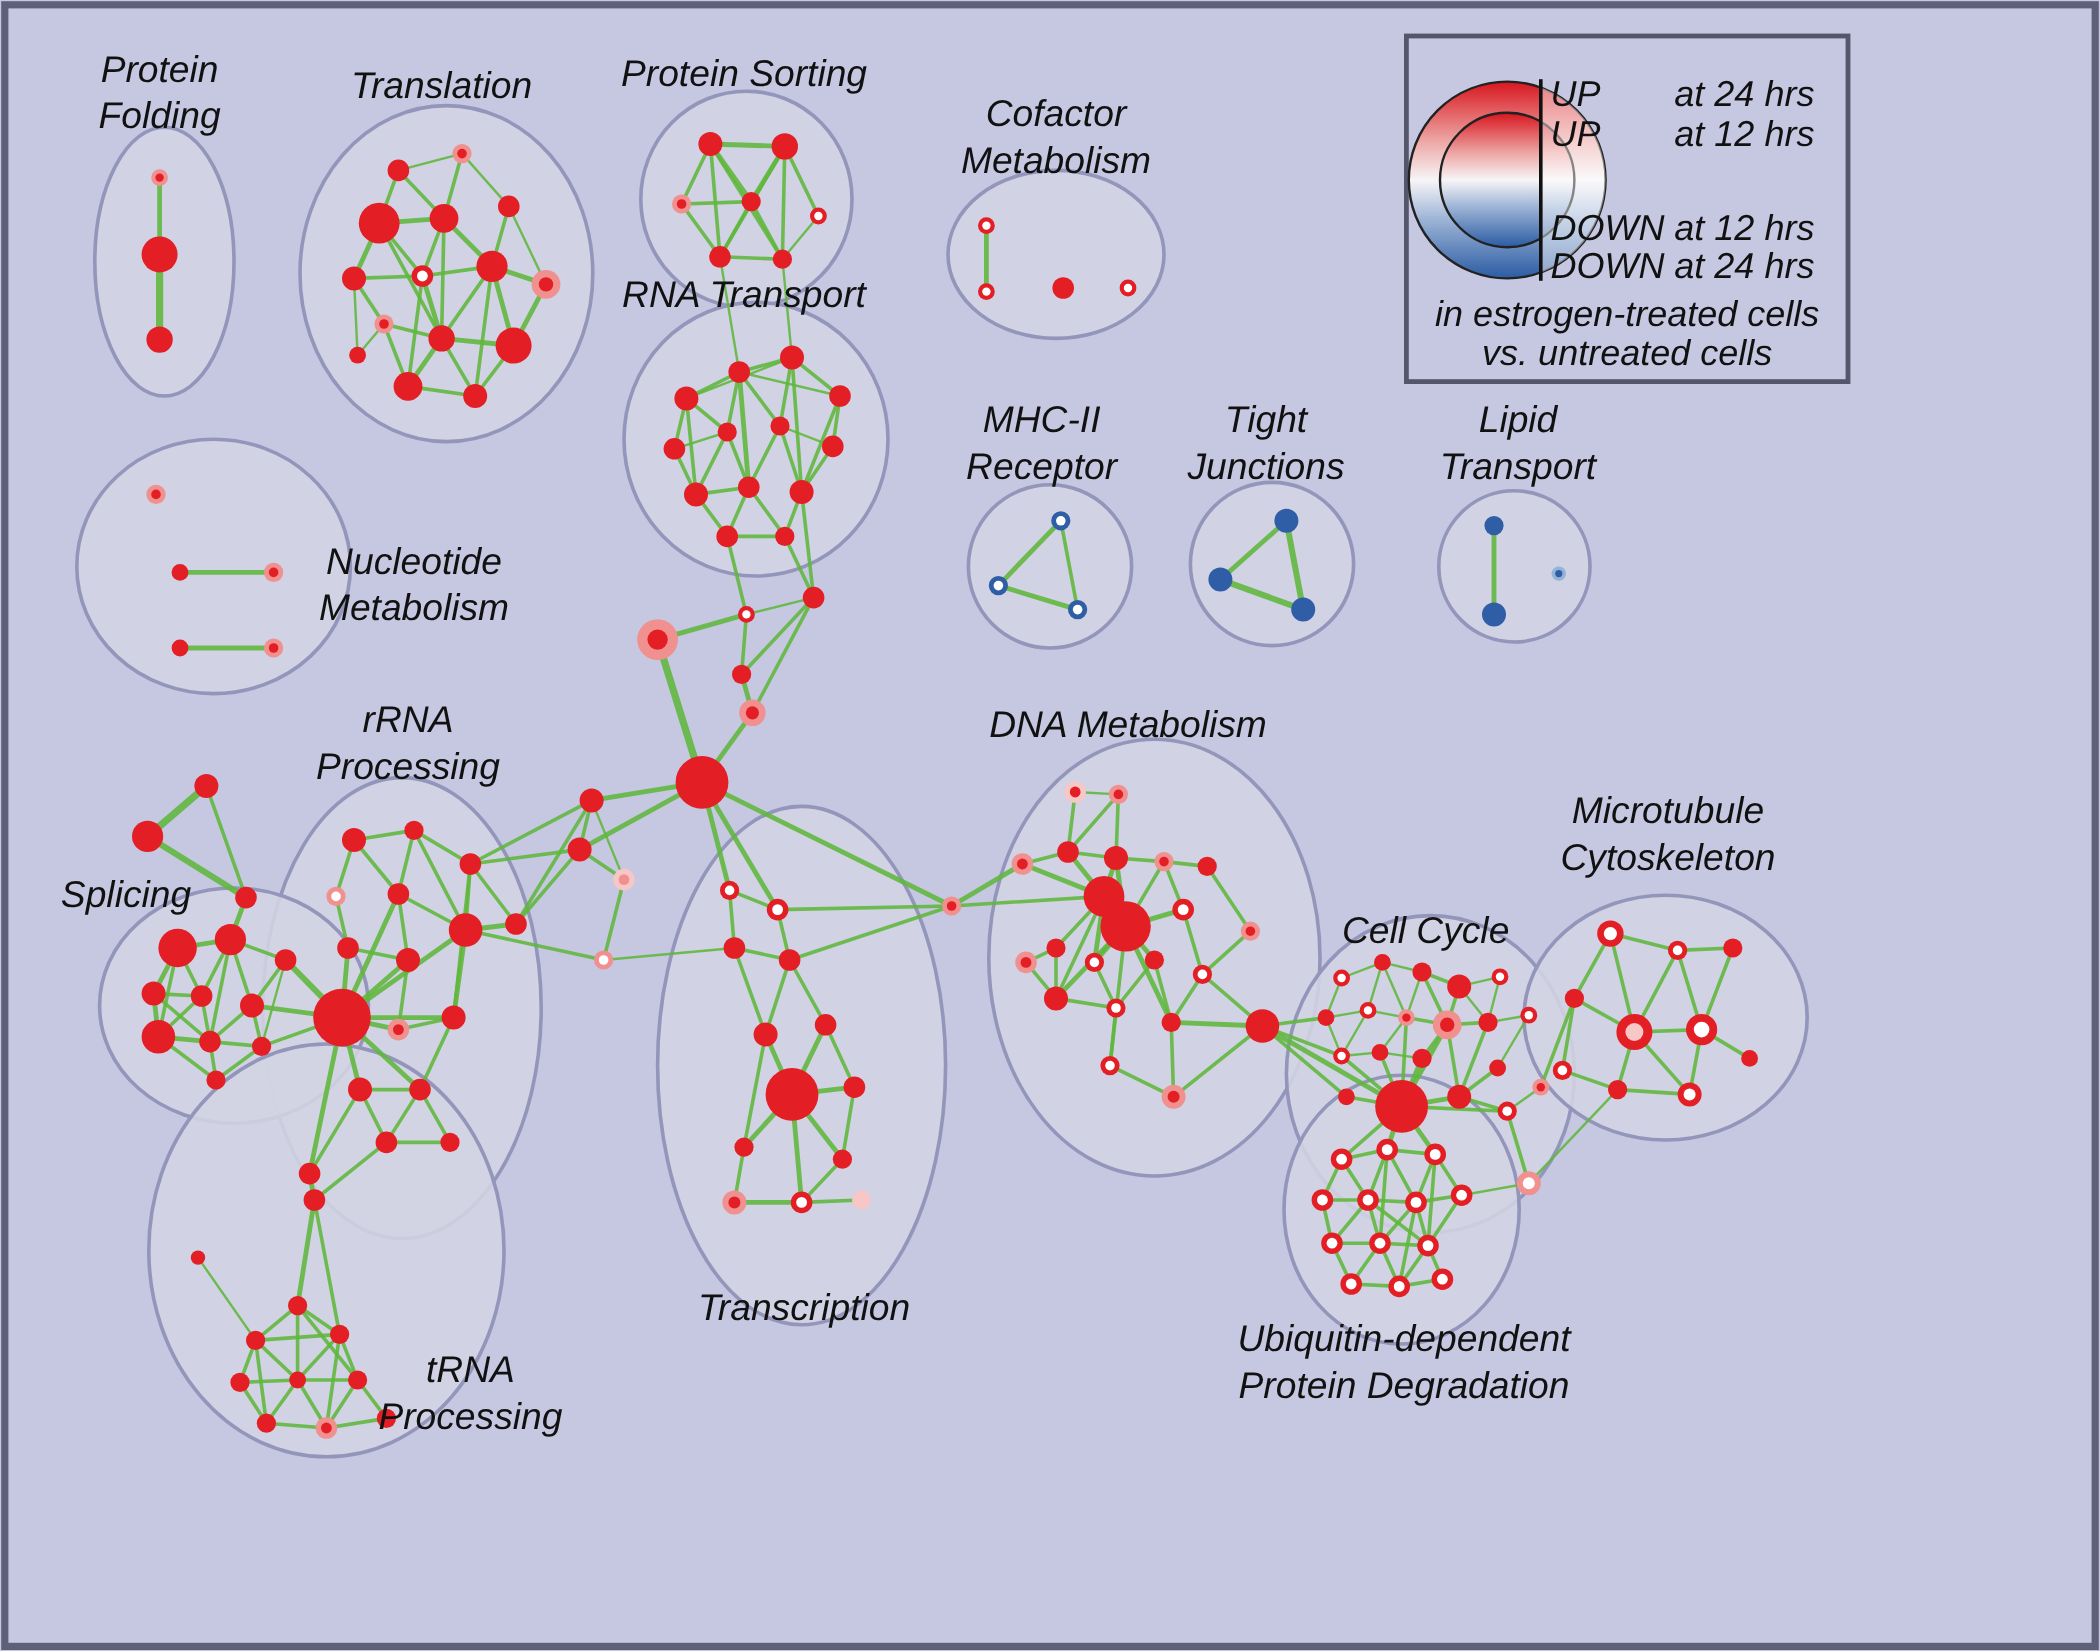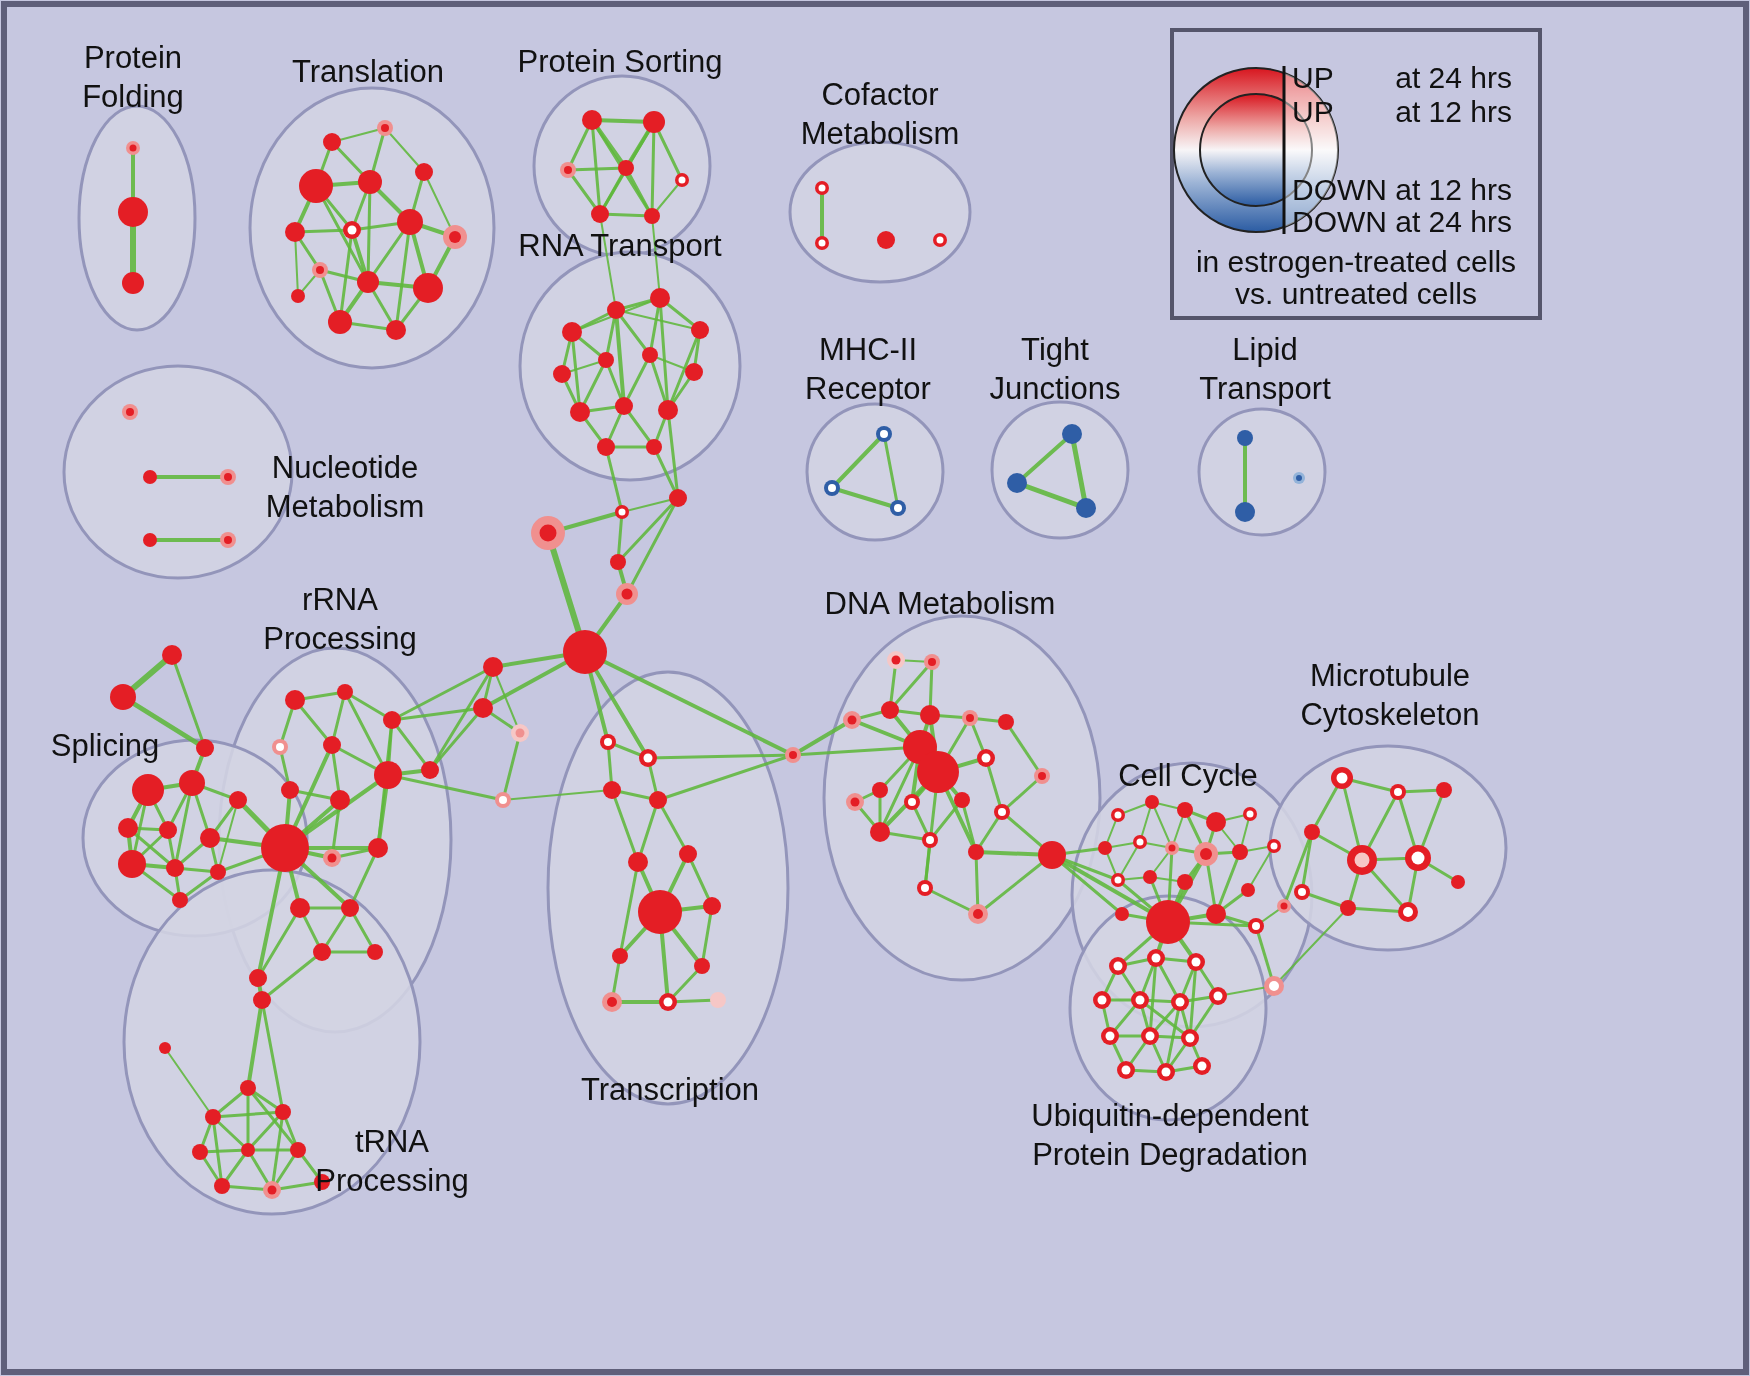--- a/index.html
+++ b/index.html
@@ -1,16 +1,16 @@
 <!DOCTYPE html>
 <html><head>
 <meta charset="utf-8">
 <style>
   html, body { margin: 0; padding: 0; background: #aeafd0; }
-  .figure-wrap { width: 1750px; height: 1376px; position: relative; }
+  .figure-wrap { width: 1750px; height: 1376px; position: relative; font-style: italic; }
   svg { display: block; }
   .cluster { fill: #d3d4e3; fill-opacity: 0.88; stroke: #9395ba; stroke-width: 3; }
   .cluster-label {
     font-family: "Liberation Sans", sans-serif;
     font-size: 31px; fill: #111; text-anchor: middle;
   }
   .legend-label {
     font-family: "Liberation Sans", sans-serif;
     font-size: 30px; fill: #111;
   }

